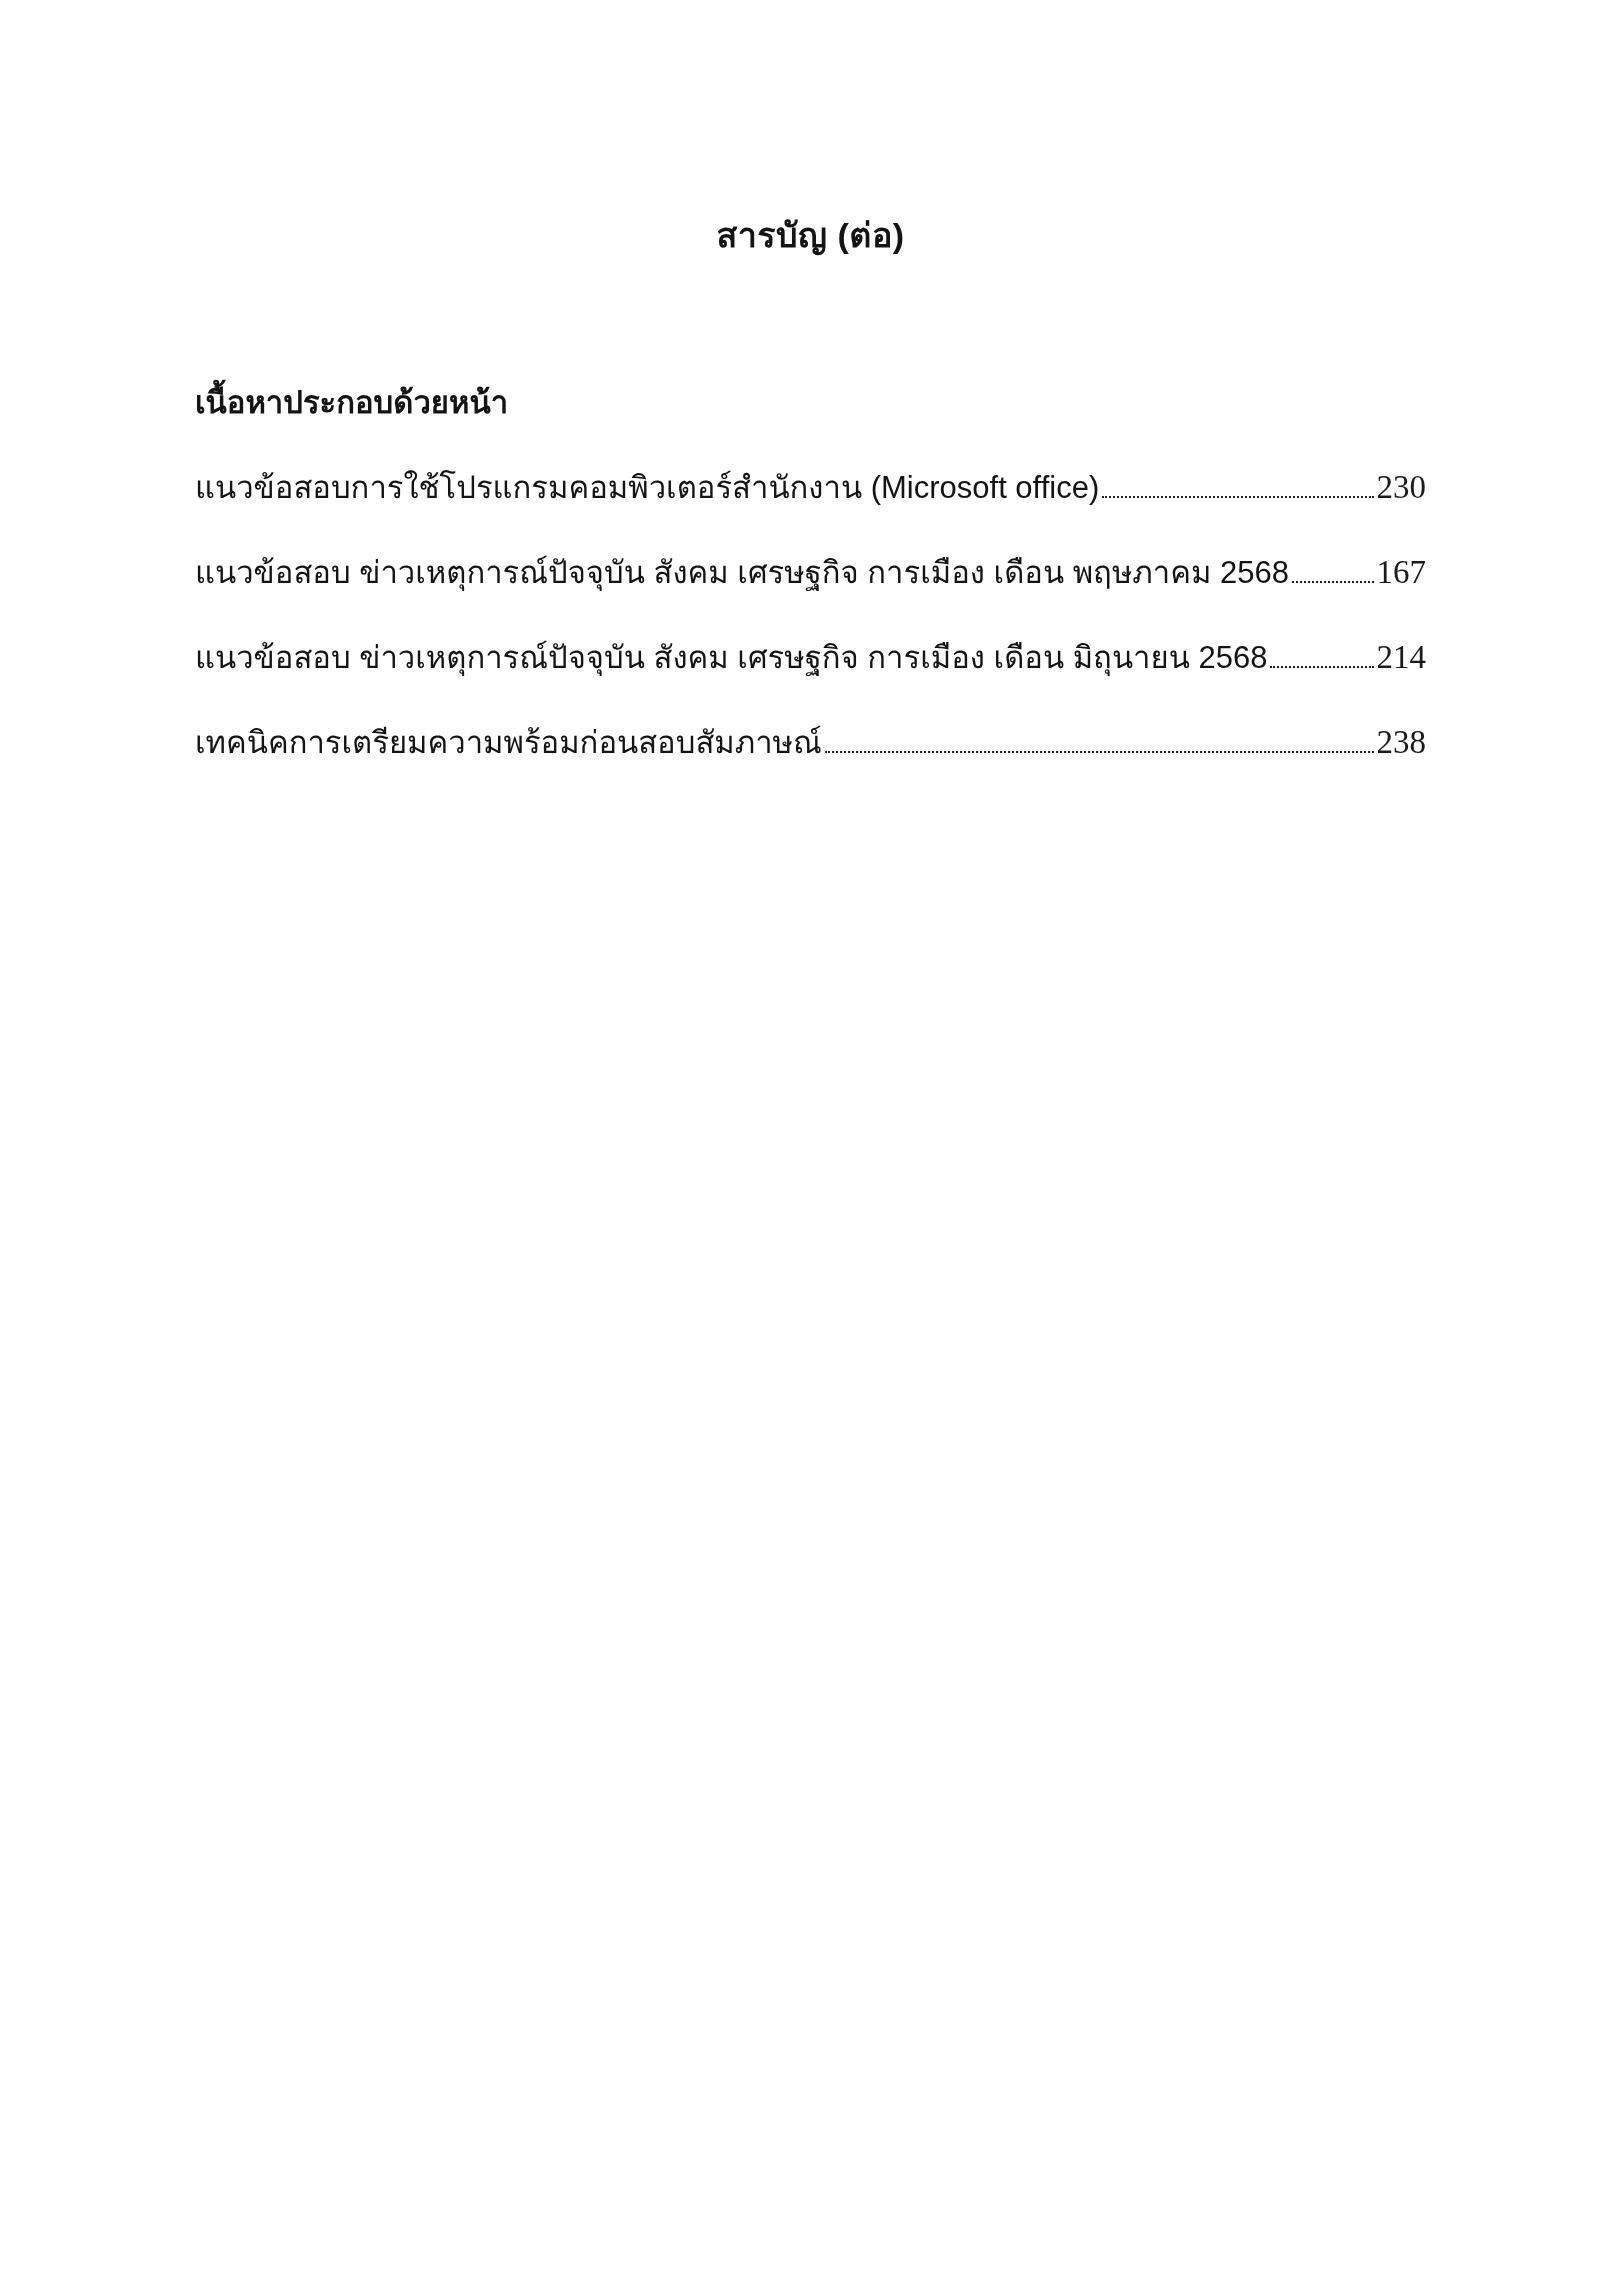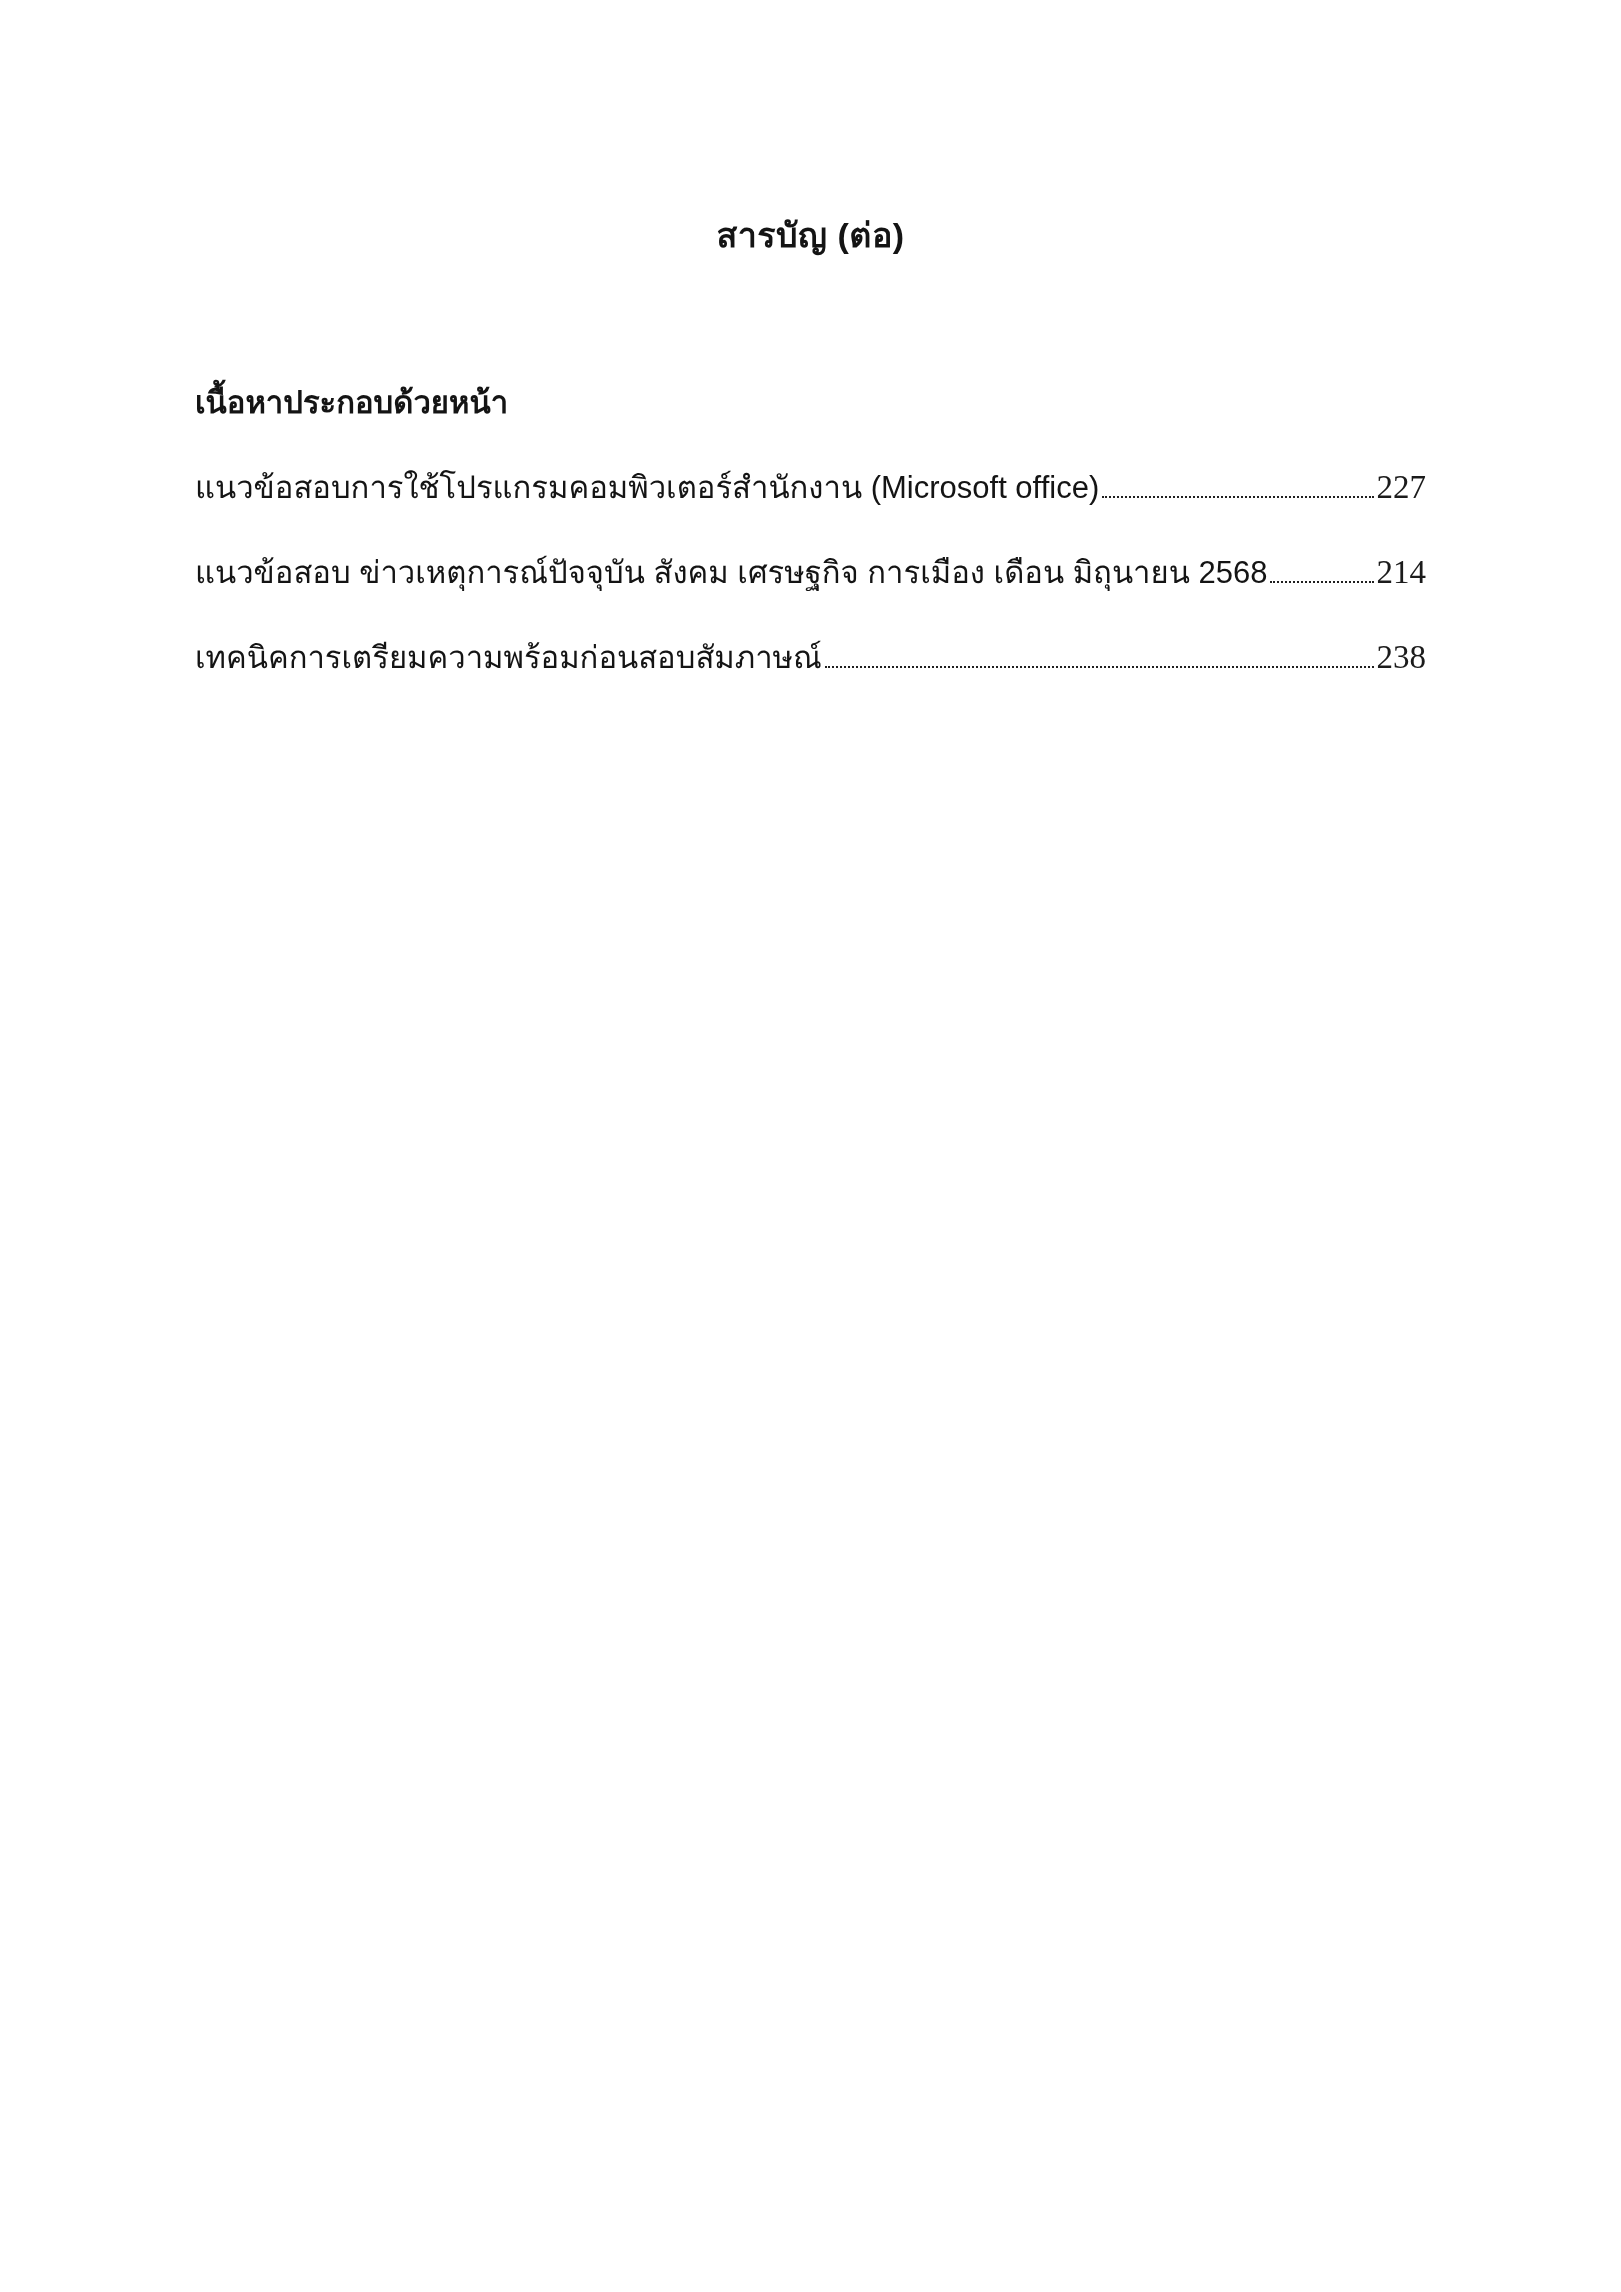--- a/index.html
+++ b/index.html
@@ -81,23 +81,28 @@
   <div class="content">
 
     <div class="header-row">
       <span>เนื้อหาประกอบด้วย</span>
       <span>หน้า</span>
     </div>
 
     <div class="toc-row">
       <span class="toc-label">แนวข้อสอบการใช้โปรแกรมคอมพิวเตอร์สำนักงาน (Microsoft office)</span>
       <span class="toc-dots"></span>
-      <span class="toc-page">227</span>
+      <span class="toc-page">230</span>
     </div>
 
+    <div class="toc-row">
+      <span class="toc-label">แนวข้อสอบ ข่าวเหตุการณ์ปัจจุบัน สังคม เศรษฐกิจ การเมือง เดือน พฤษภาคม 2568</span>
+      <span class="toc-dots"></span>
+      <span class="toc-page">167</span>
+    </div>
 
     <div class="toc-row">
       <span class="toc-label">แนวข้อสอบ ข่าวเหตุการณ์ปัจจุบัน สังคม เศรษฐกิจ การเมือง เดือน มิถุนายน 2568</span>
       <span class="toc-dots"></span>
       <span class="toc-page">214</span>
     </div>
 
 
     <div class="toc-row">
       <span class="toc-label">เทคนิคการเตรียมความพร้อมก่อนสอบสัมภาษณ์</span>

